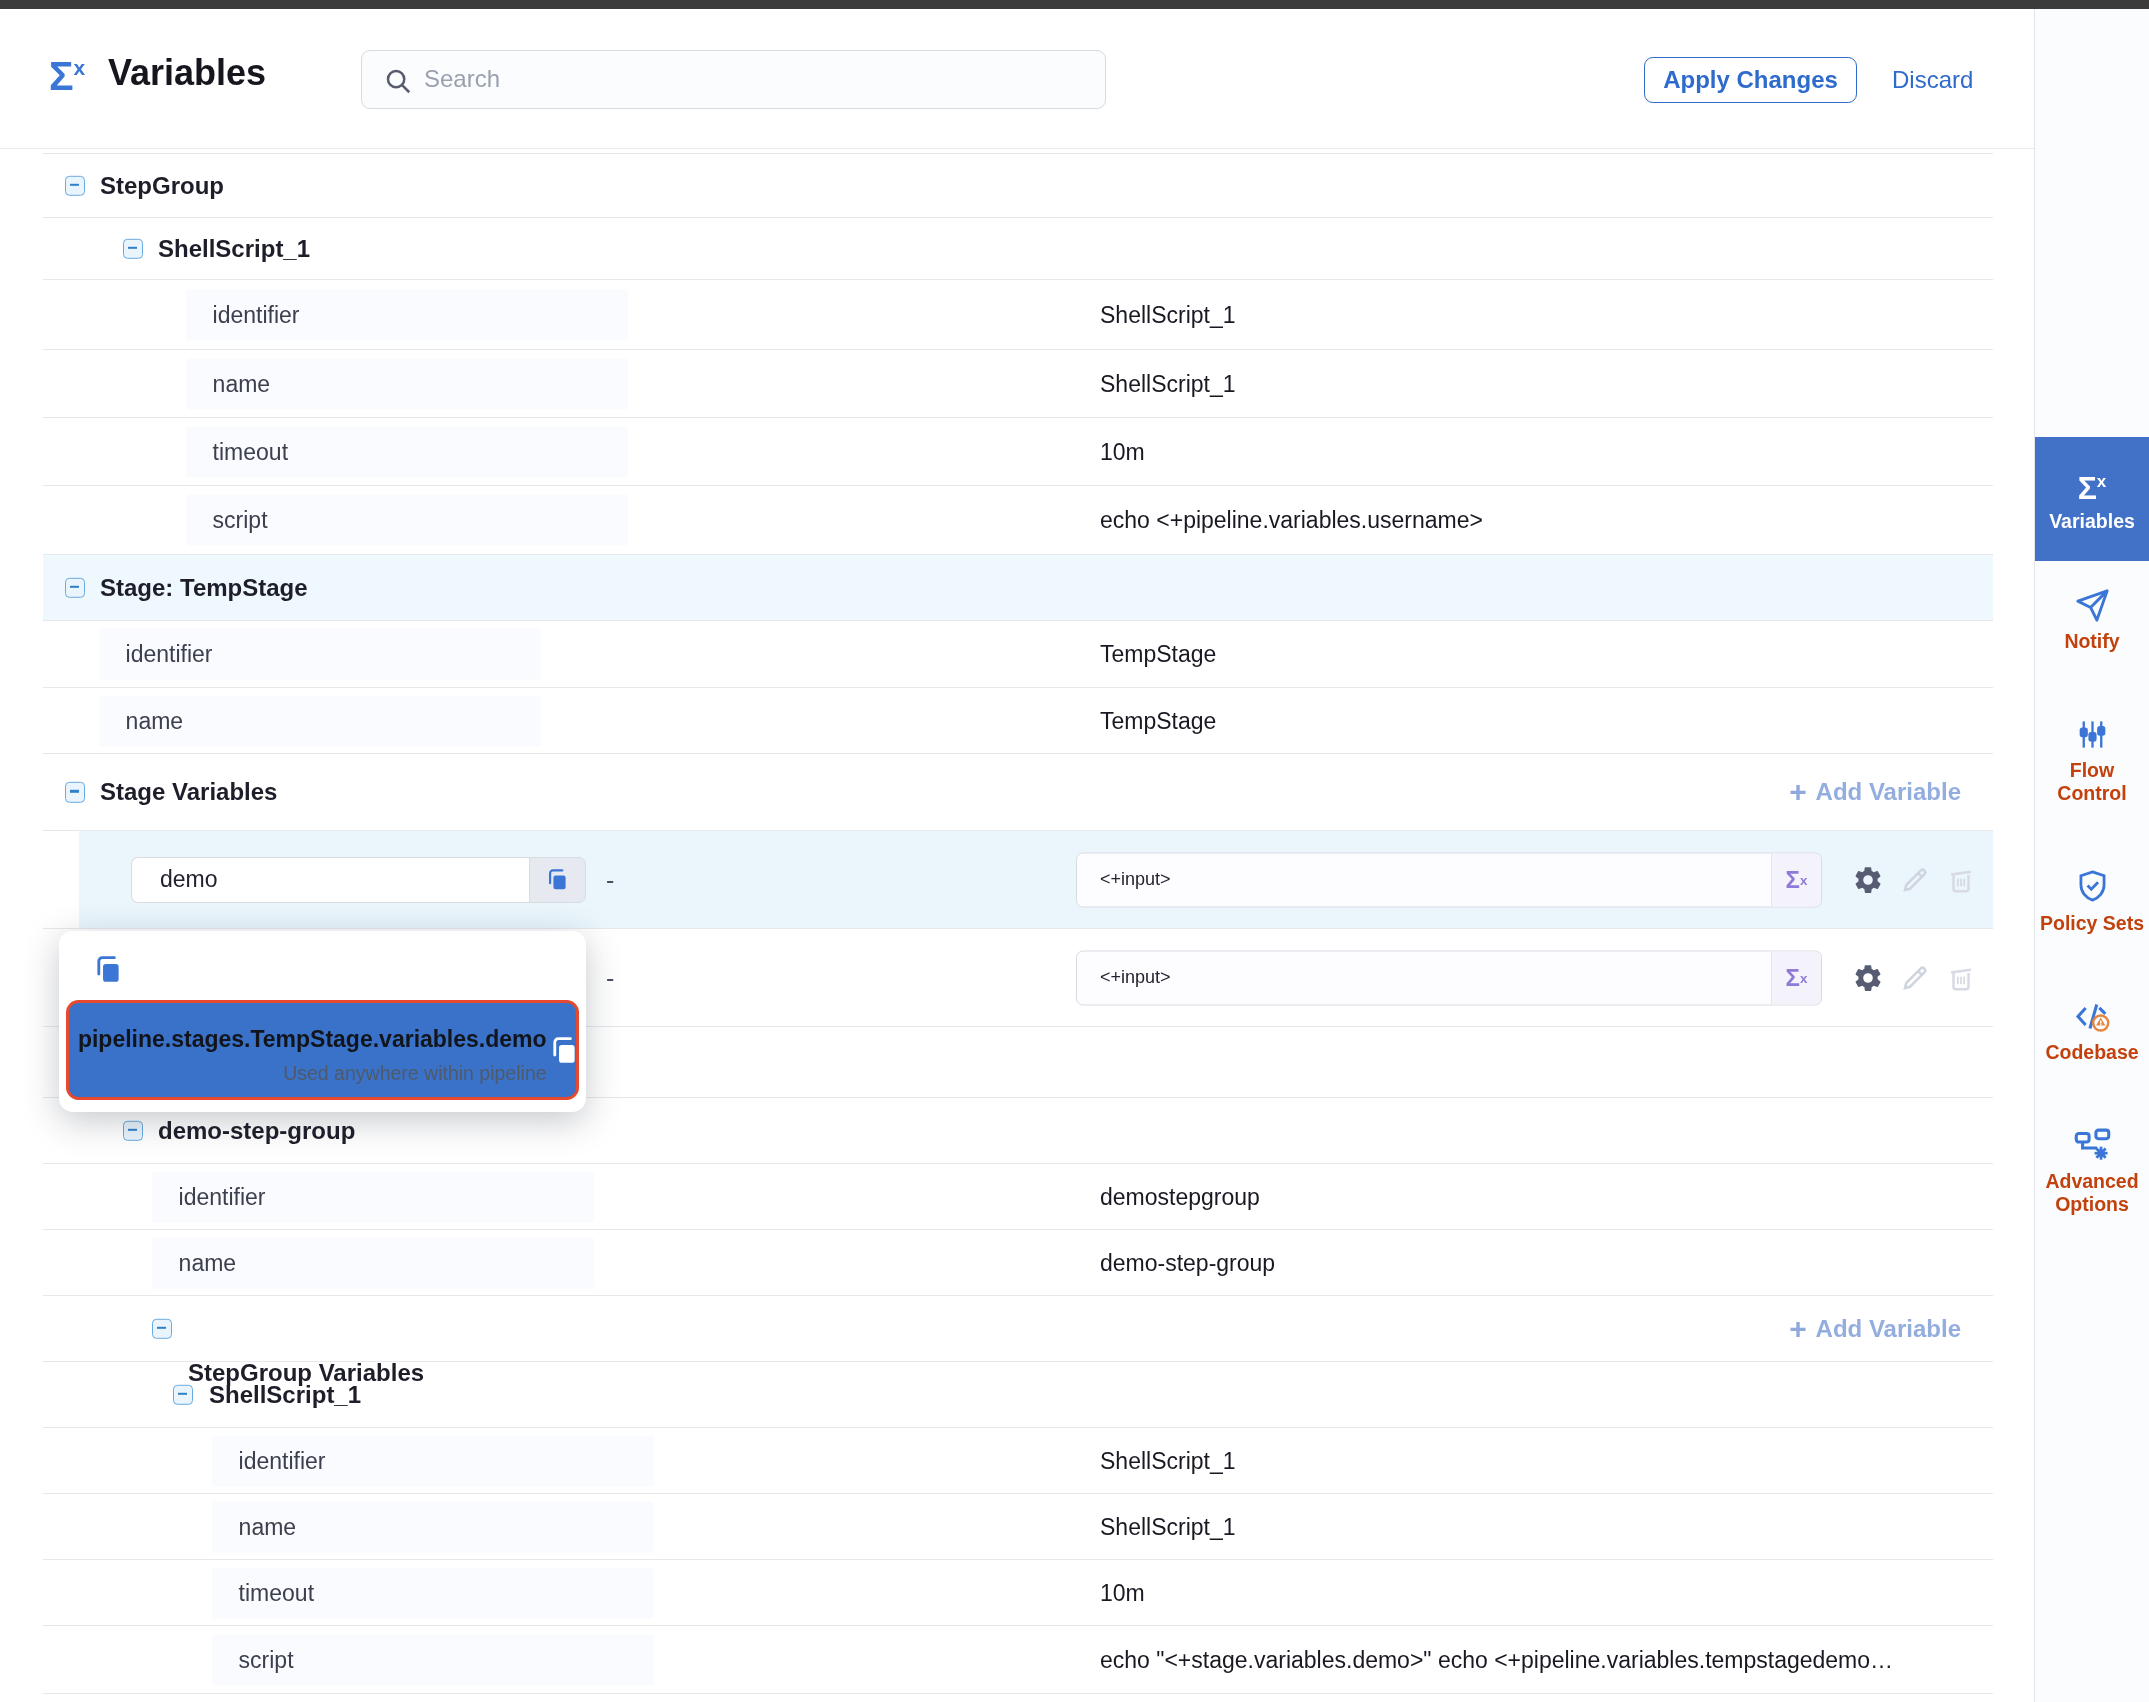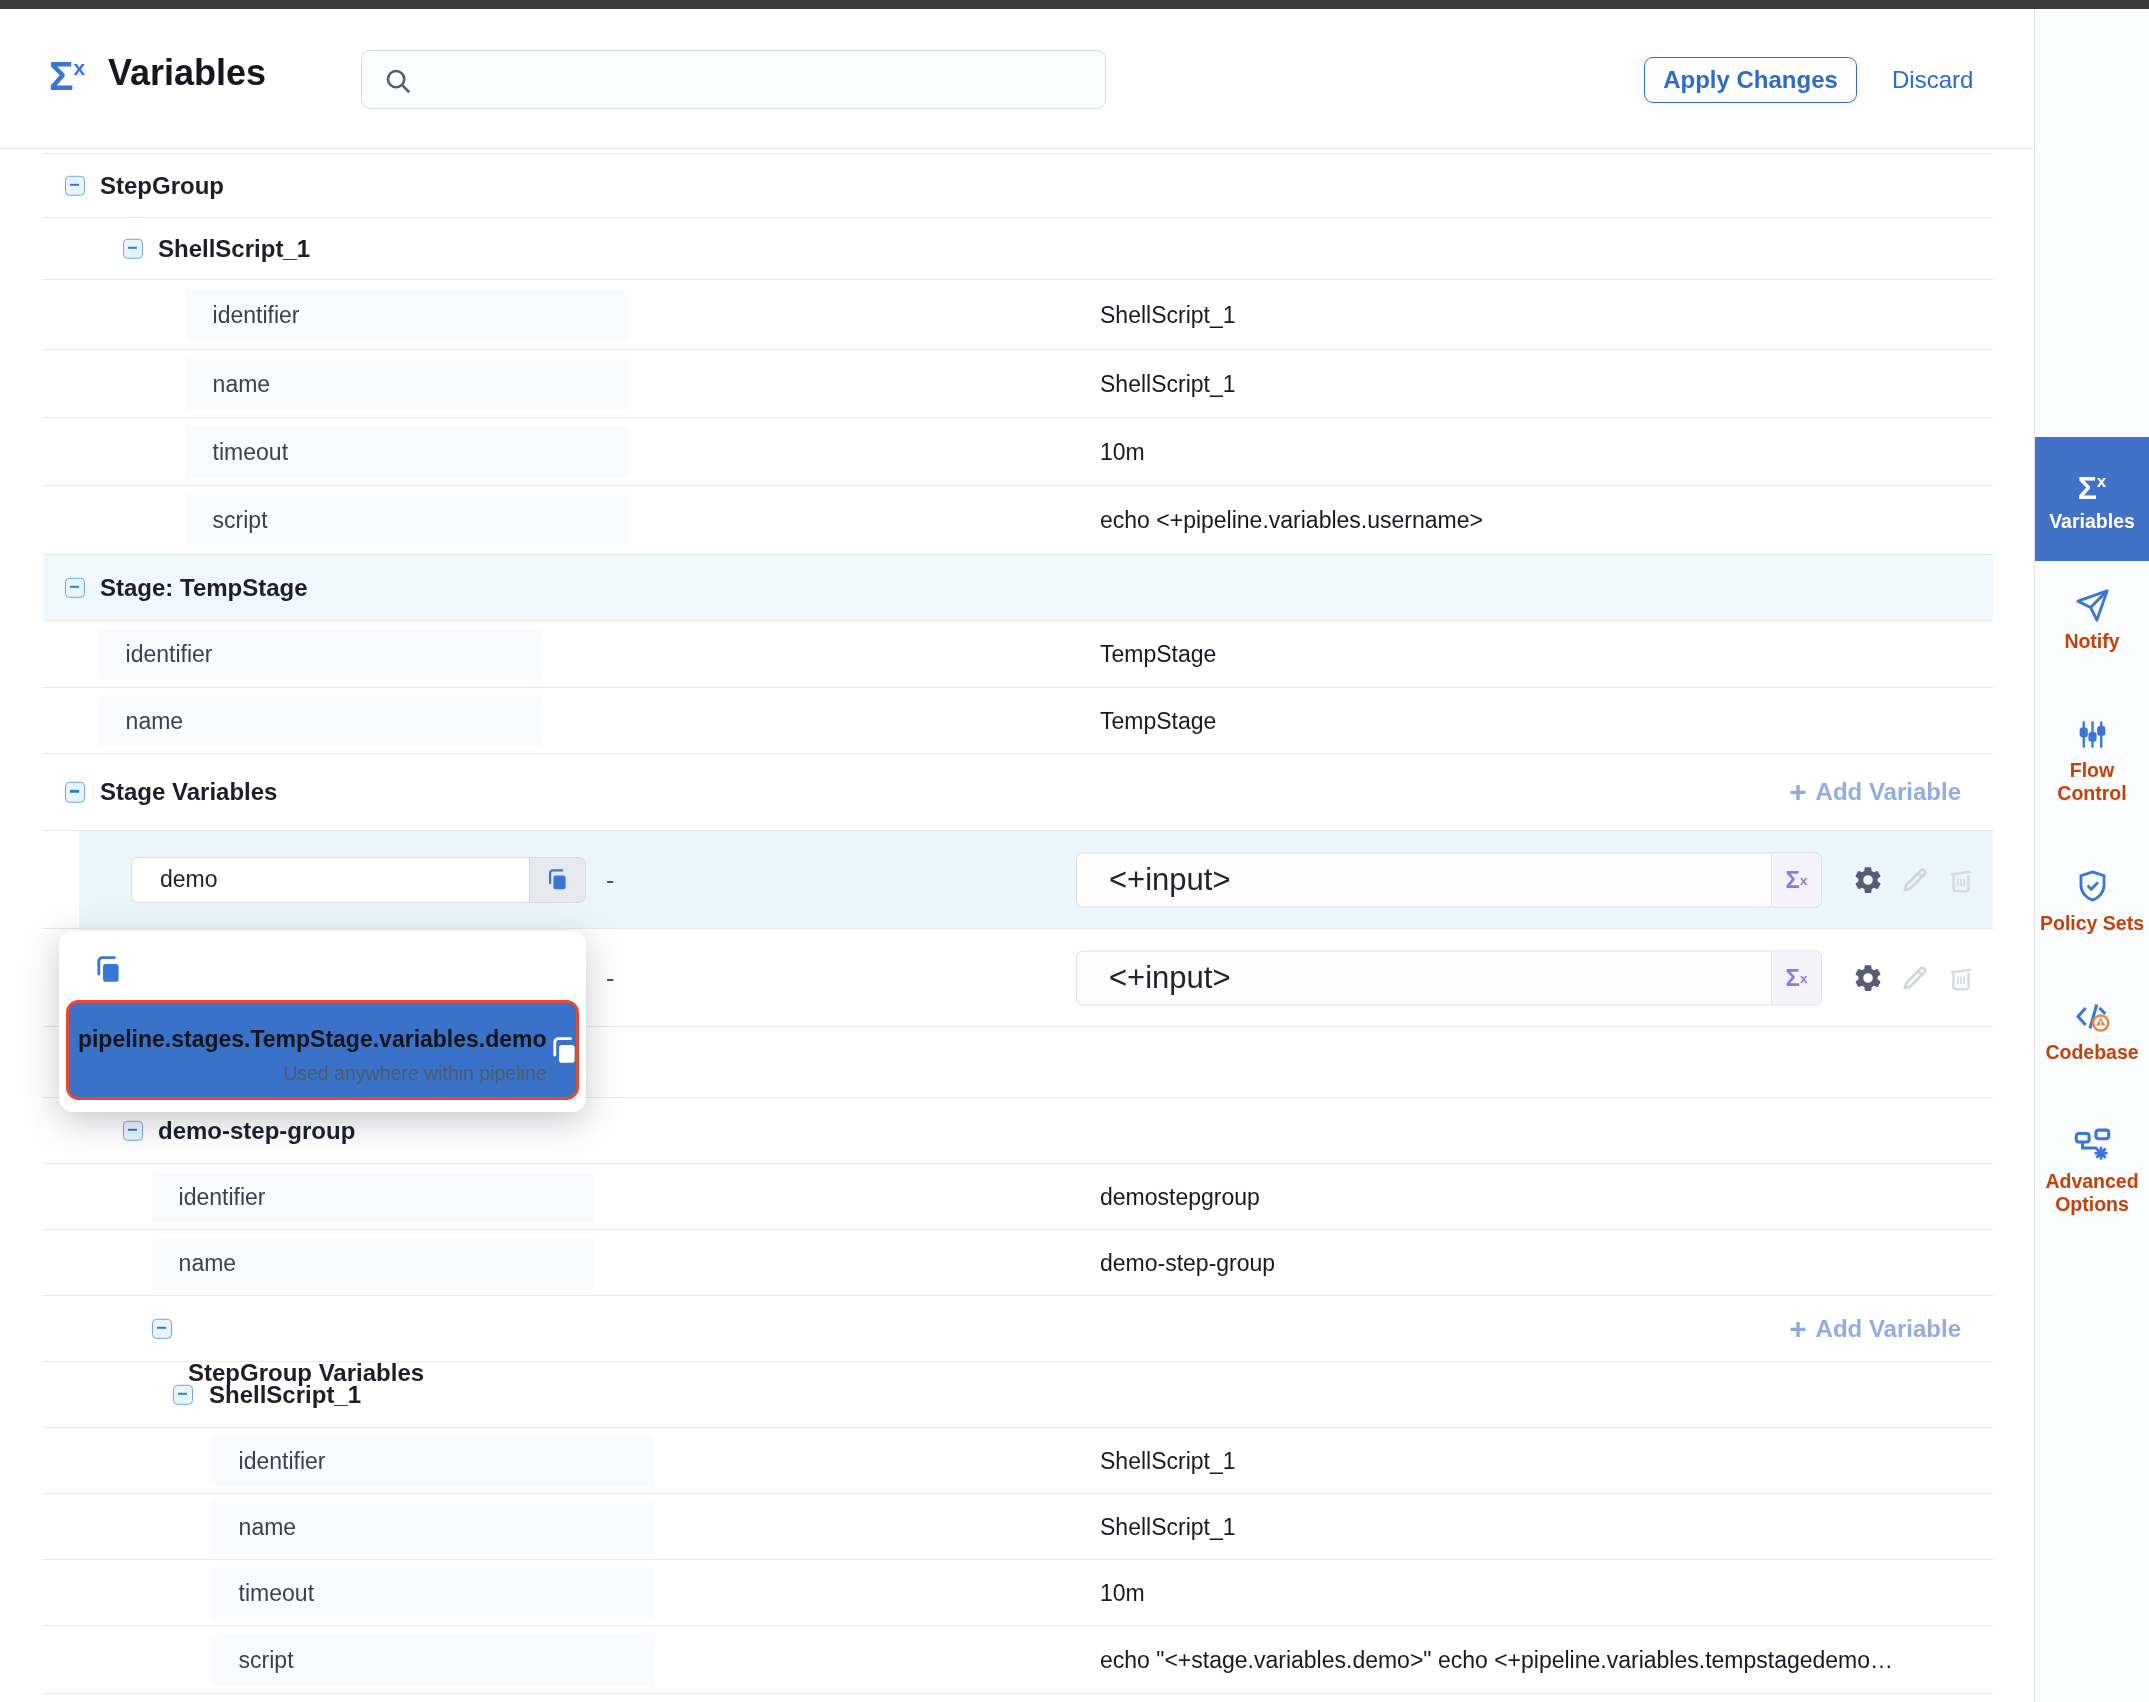--- a/index.html
+++ b/index.html
@@ -41,21 +41,21 @@
   .addvar .avl{font-size:24px;font-weight:600;color:#93addf;}
   
   .vname{position:absolute;left:88px;top:50%;transform:translateY(-50%);display:flex;z-index:1;}
   .vname .nb{width:398px;height:46px;border:1.8px solid #d8dbe3;border-right:0;border-radius:7px 0 0 7px;
     background:#fff;font-size:23px;color:#22222e;line-height:43px;padding-left:28px;}
   .vname .chip{width:57px;height:46px;border:1.8px solid #d8dbe3;background:#e6e9ef;border-radius:0 7px 7px 0;
     display:flex;align-items:center;justify-content:center;cursor:pointer;color:#3b76d7;}
   .dash{position:absolute;left:563px;top:50%;transform:translateY(-50%);font-size:25px;color:#4a4f5e;z-index:1;}
   .vinput{position:absolute;left:1033px;top:50%;transform:translateY(-50%);width:746px;height:55px;
     border:1.8px solid #d9dbe3;border-radius:7px;background:#fdfdff;display:flex;z-index:1;}
-  .vinput .vt{flex:1;font-size:31px;color:#23232f;line-height:51px;padding-left:32px;}
+  .vinput .vt{flex:1;font-size:18px;color:#23232f;line-height:51px;padding-left:23px;}
   .vinput .sx{width:50px;background:#f4f2fb;border-left:1.8px solid #e6e3f0;border-radius:0 7px 7px 0;
     display:flex;align-items:center;justify-content:center;font-size:24px;font-weight:700;color:#8f7ad8;cursor:pointer;}
   .vinput .sx sup{font-size:13.3px;}
   .ricons{position:absolute;left:1809px;top:50%;transform:translateY(-50%);display:flex;gap:16px;
     align-items:center;z-index:1;}
   .ricons .ic{cursor:pointer;display:flex;}
   
   .pop{position:absolute;left:59px;top:922px;width:527px;background:#fff;border-radius:14px;z-index:30;
     box-shadow:0 8.9px 35px rgba(31,41,55,.25);padding:8.9px 7px 12.4px 7px;}
   .pop .it1{display:flex;align-items:center;padding:12.4px 8.9px 8.9px 8.9px;cursor:pointer;}
@@ -88,20 +88,21 @@
 
 <div class="main">
   <div class="hdr">
     <div class="logo">Σ<sup>x</sup></div>
     <div class="title">Variables</div>
     <div class="search">
       <svg width="30" height="30" viewBox="0 0 24 24" fill="none" stroke="#565b6d" stroke-width="2">
           <circle cx="10.5" cy="10.5" r="6.5"></circle>
           <line x1="15.5" y1="15.5" x2="21" y2="21"></line>
         </svg>
+      <input value="" placeholder="Search" style="">
     </div>
     <div class="btn-apply">Apply Changes</div>
     <div class="lnk-discard">Discard</div>
   </div>
   <div class="tbl" id="tbl">
       <div class="row" style="height: 64px;">
         <div class="cicon" style="left: 22px;"></div>
         <div class="gtxt" style="left: 57px;">StepGroup</div>
       </div>
       <div class="row" style="height: 62px;">

